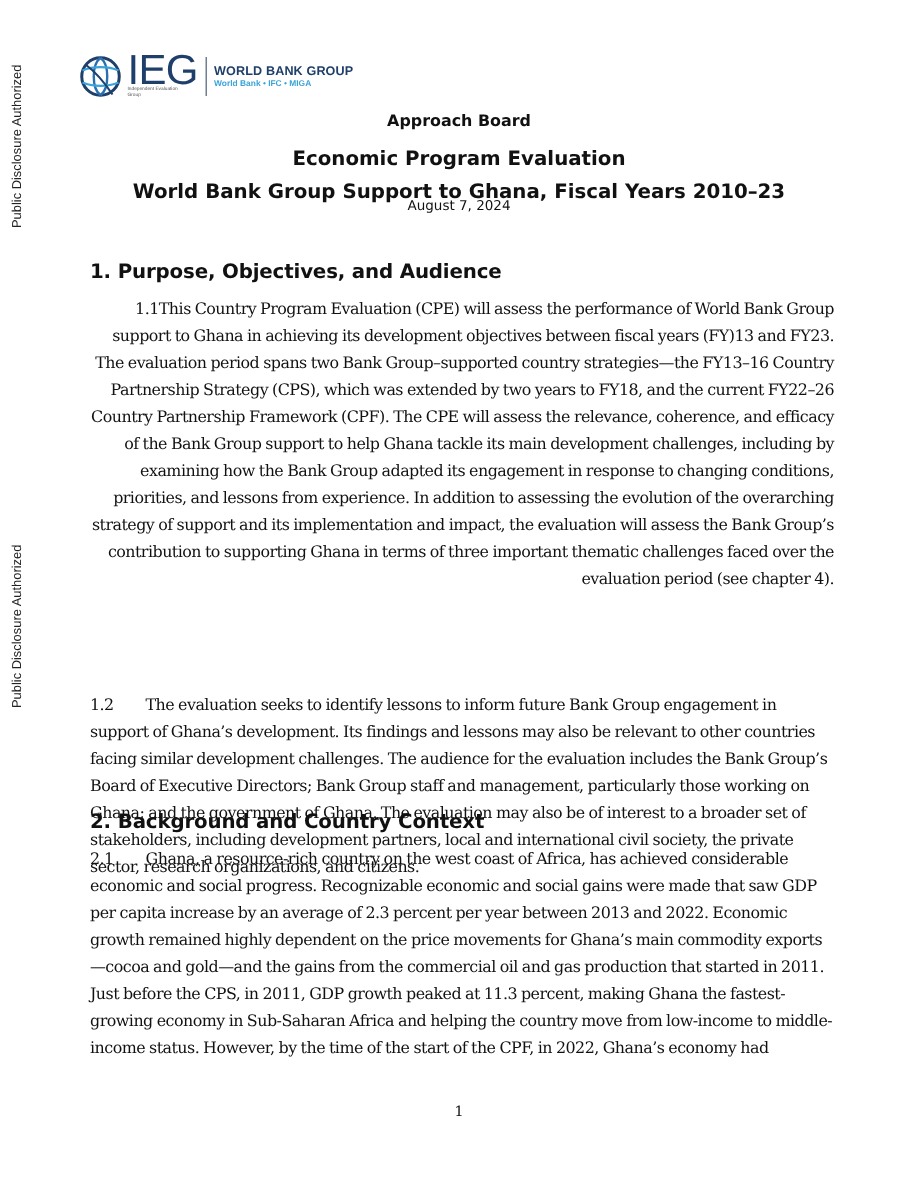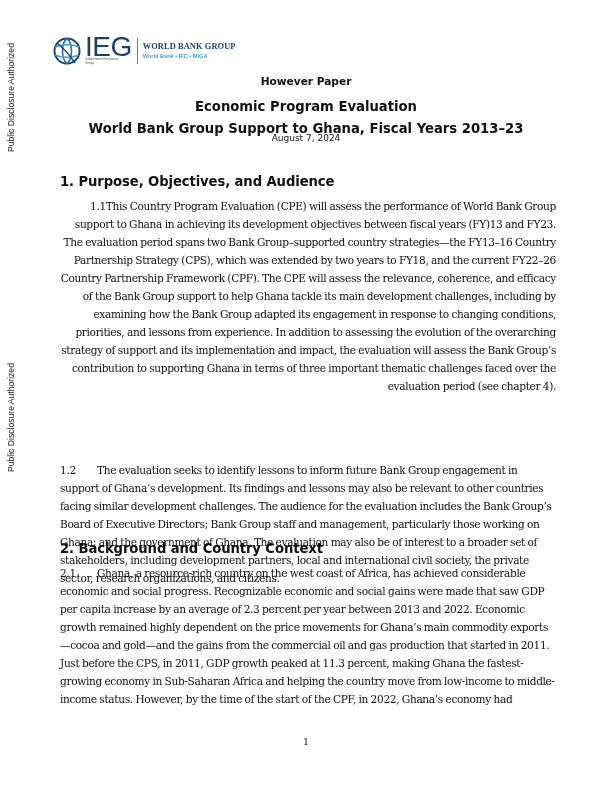--- a/index.html
+++ b/index.html
@@ -13,21 +13,21 @@
     .stamp-1 { top: 38px; height: 120px; }
     .stamp-2 { top: 348px; height: 140px; }
 
     .logo { position: absolute; left: 53px; top: 34px; display: flex; align-items: center; height: 34px; }
     .logo svg { display: block; }
     .ieg-block { margin-left: 4px; display: flex; flex-direction: column; }
     .ieg-text { font-family: "Liberation Sans", sans-serif; font-size: 28px; color: #1f3f6b; letter-spacing: -0.5px; line-height: 20px; }
     .ieg-sub { font-family: "Liberation Sans", sans-serif; font-size: 3.2px; color: #555; line-height: 4px; width: 36px; }
     .logo-divider { width: 1px; height: 26px; background: #6f7f90; margin: 0 5px 0 5px; }
     .wbg-block { display: flex; flex-direction: column; }
-    .wbg-title { font-family: Liberation Serif, serif; font-weight: bold; font-size: 8.4px; color: #1f3f6b; letter-spacing: 0.1px; line-height: 10px; text-align: right; }
+    .wbg-title { font-family: Liberation Sans, sans-serif; font-weight: bold; font-size: 8.4px; color: #1f3f6b; letter-spacing: 0.1px; line-height: 10px; text-align: right; }
     .wbg-sub { font-family: "Liberation Sans", sans-serif; font-weight: bold; font-size: 5.6px; color: #3aa3d9; line-height: 8px; }
 
     .center { position: absolute; left: 0; width: 612px; text-align: center; font-family: "DejaVu Sans", sans-serif; }
     .t-approach { top: 75px; font-size: 10.6px; font-weight: bold; }
     .t-main { top: 99px; font-size: 13.2px; font-weight: bold; }
     .t-sub { top: 121px; font-size: 13.2px; font-weight: bold; }
     .t-date { top: 133px; font-size: 9px; }
 
     .h1 { position: absolute; left: 60px; font-family: "DejaVu Sans", sans-serif; font-weight: bold; font-size: 13.2px; letter-spacing: -0.1px; }
     .h-sec1 { top: 174px; }
@@ -66,23 +66,23 @@
     <span class="ieg-text">IEG</span>
     <span class="ieg-sub">Independent Evaluation Group</span>
   </div>
   <div class="logo-divider"></div>
   <div class="wbg-block">
     <span class="wbg-title">WORLD BANK GROUP</span>
     <span class="wbg-sub">World Bank • IFC • MIGA</span>
   </div>
 </div>
 
-<div class="center t-approach">However Paper</div>
+<div class="center t-approach">Approach Board</div>
 <div class="center t-main">Economic Program Evaluation</div>
-<div class="center t-sub">World Bank Group Support to Ghana, Fiscal Years 2013–23</div>
+<div class="center t-sub">World Bank Group Support to Ghana, Fiscal Years 2010–23</div>
 <div class="center t-date">August 7, 2024</div>
 
 <div class="h1 h-sec1">1. Purpose, Objectives, and Audience</div>
 
 <div class="para p-1-1">
   <span class="pnum">1.1</span><span>This Country Program Evaluation (CPE) will assess the performance of World Bank Group support to Ghana in achieving its development objectives between fiscal years (FY)13 and FY23. The evaluation period spans two Bank Group–supported country strategies—the FY13–16 Country Partnership Strategy (CPS), which was extended by two years to FY18, and the current FY22–26 Country Partnership Framework (CPF). The CPE will assess the relevance, coherence, and efficacy of the Bank Group support to help Ghana tackle its main development challenges, including by examining how the Bank Group adapted its engagement in response to changing conditions, priorities, and lessons from experience. In addition to assessing the evolution of the overarching strategy of support and its implementation and impact, the evaluation will assess the Bank Group’s contribution to supporting Ghana in terms of three important thematic challenges faced over the evaluation period (see chapter 4).</span>
 </div>
 
 <div class="para p-1-2">
   <span class="pnum">1.2</span><span>The evaluation seeks to identify lessons to inform future Bank Group engagement in support of Ghana’s development. Its findings and lessons may also be relevant to other countries facing similar development challenges. The audience for the evaluation includes the Bank Group’s Board of Executive Directors; Bank Group staff and management, particularly those working on Ghana; and the government of Ghana. The evaluation may also be of interest to a broader set of stakeholders, including development partners, local and international civil society, the private sector, research organizations, and citizens.</span>

